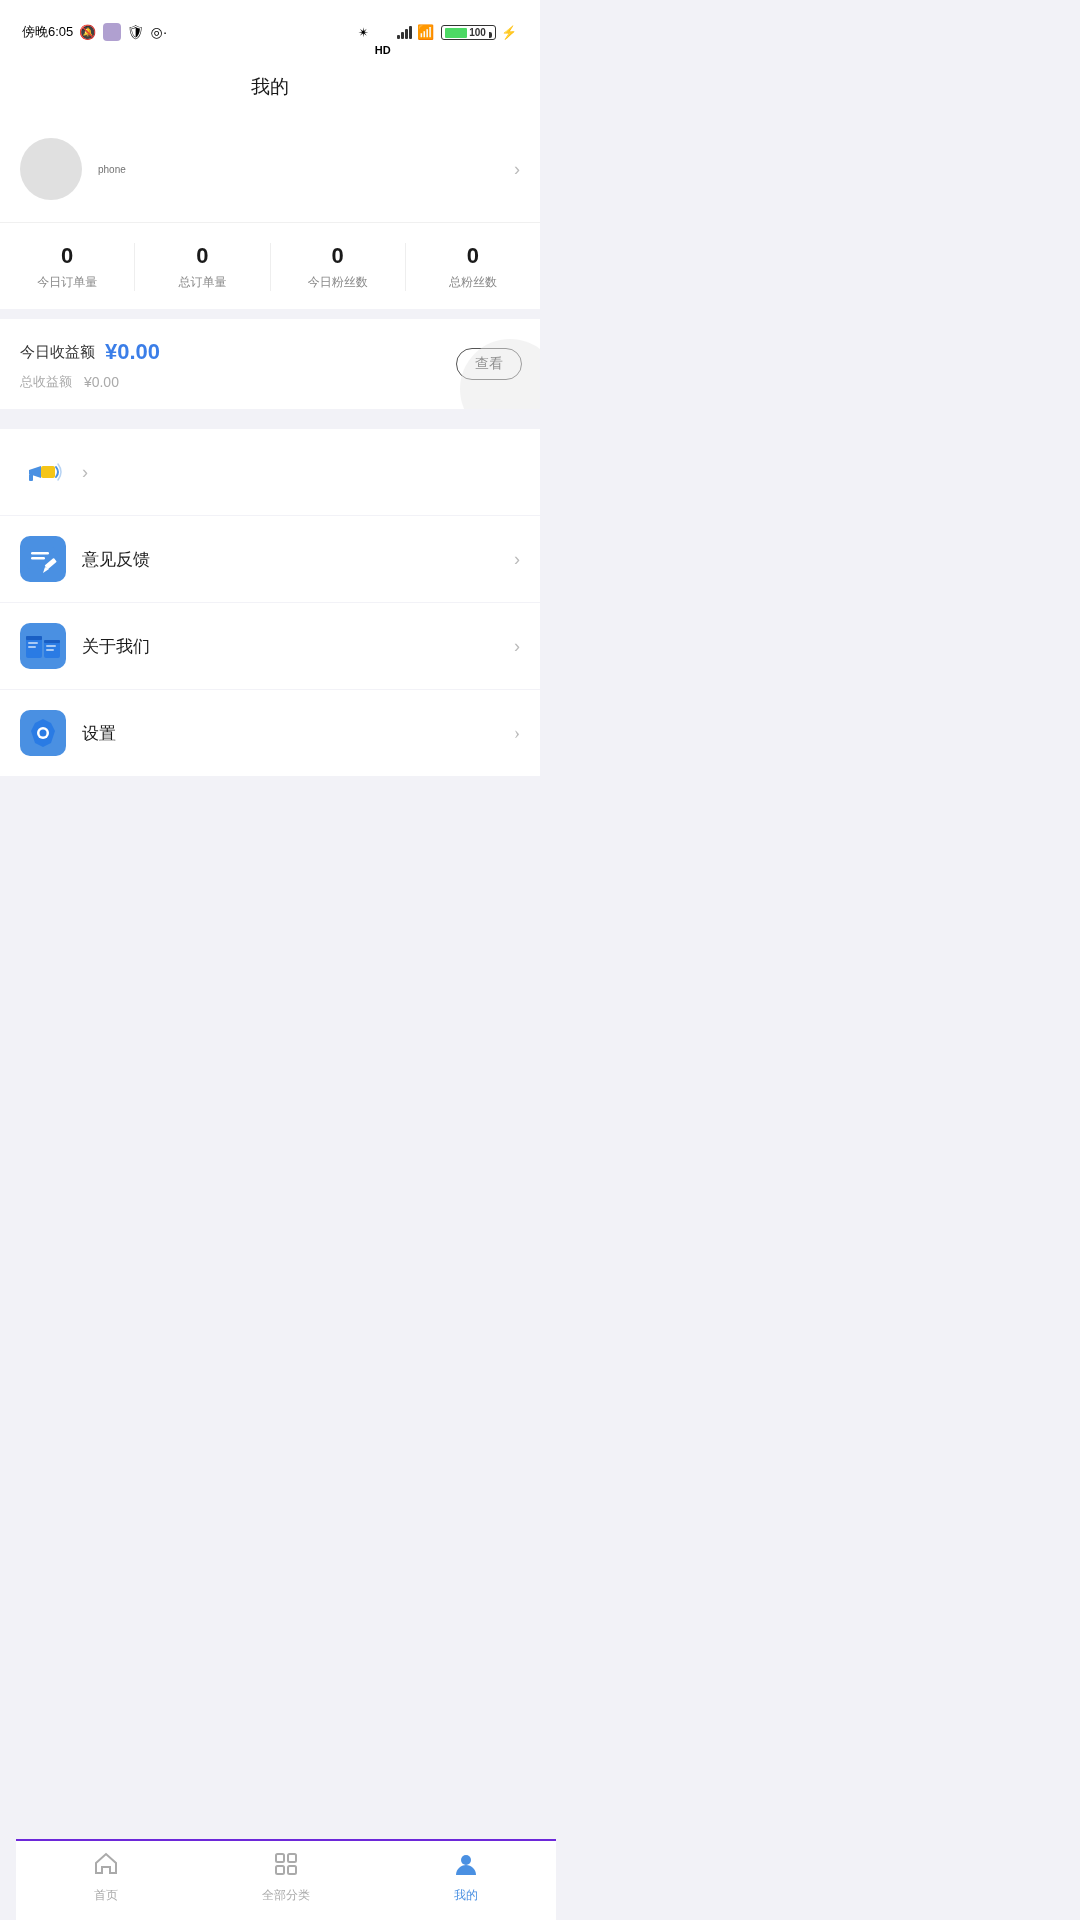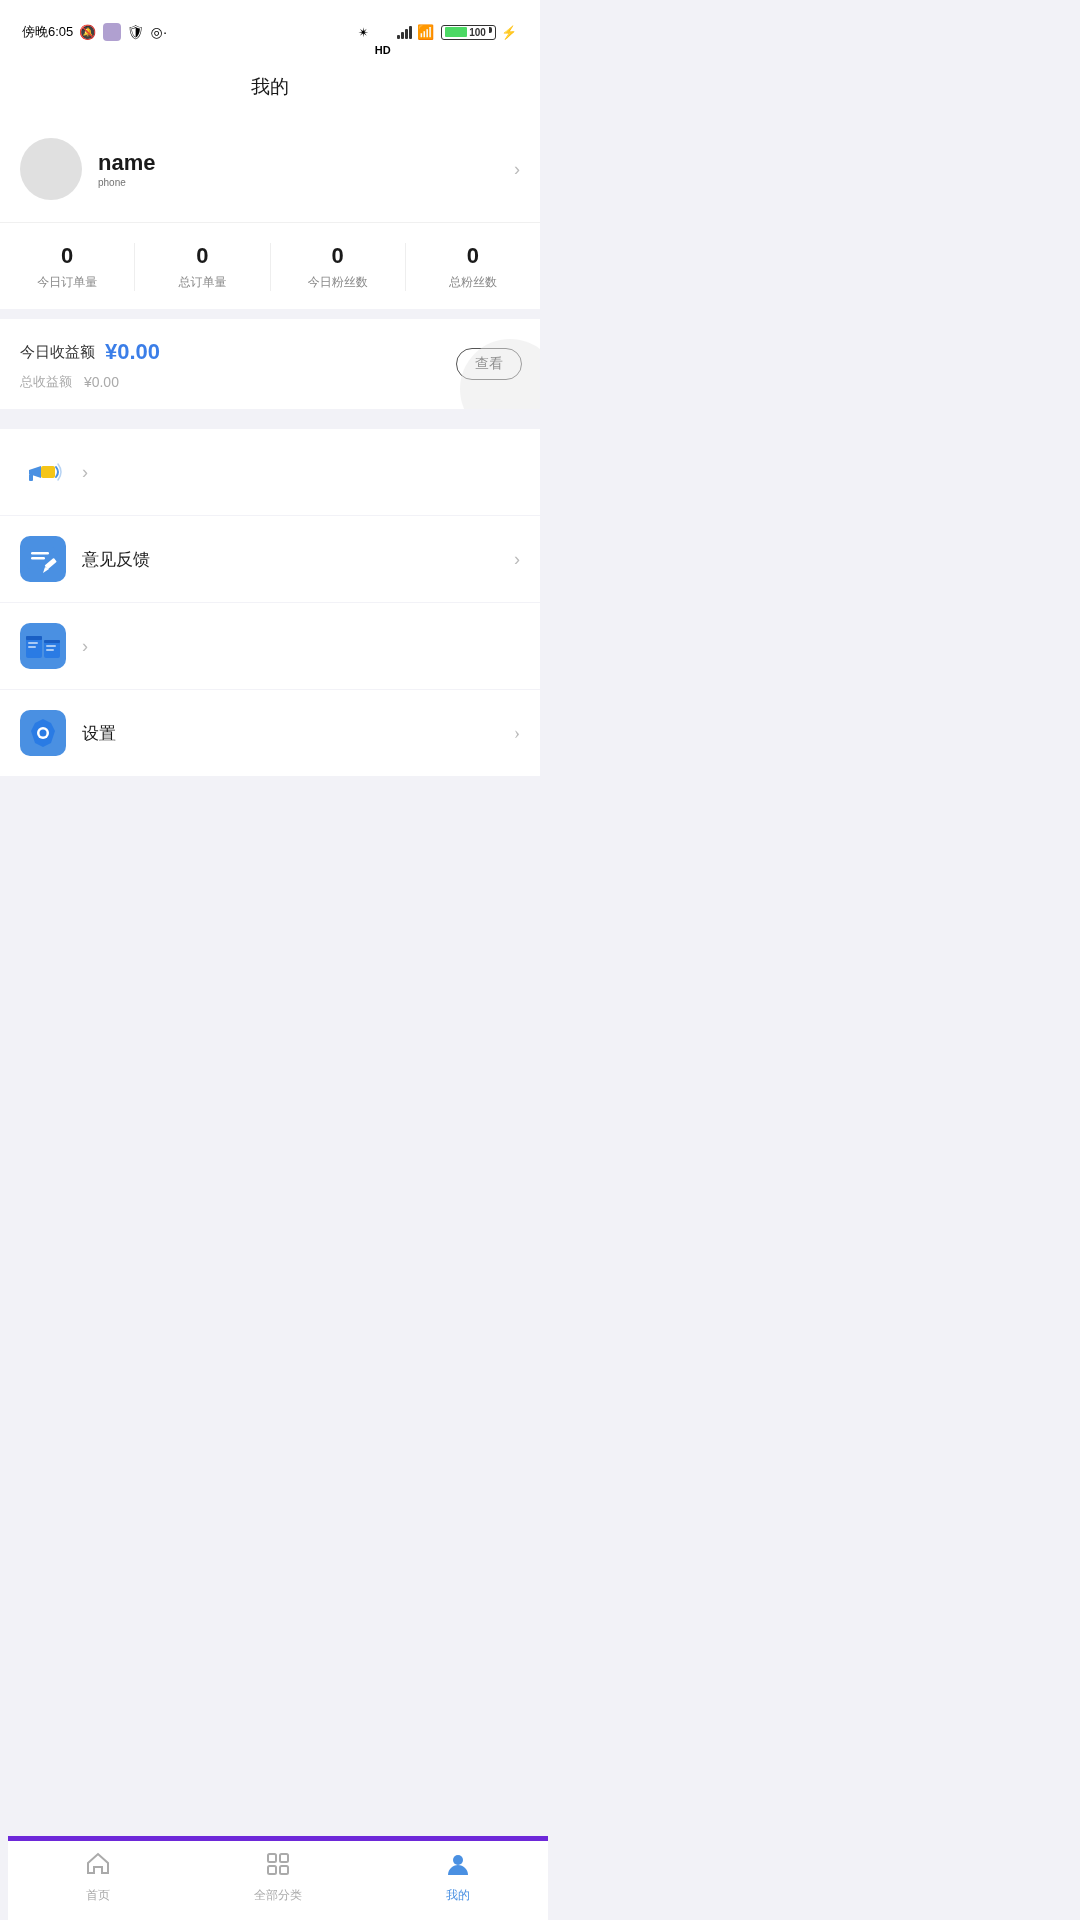--- a/index.html
+++ b/index.html
@@ -19,21 +19,21 @@
       justify-content: space-between;
       align-items: center;
       padding: 8px 22px 4px;
       background: #fff;
       font-size: 13px;
       font-weight: 500;
     }
     .status-left { display: flex; align-items: center; gap: 6px; }
     .status-right { display: flex; align-items: center; gap: 6px; }
     .battery-box {
-      display: inline-flex; align-items: flex-start;
+      display: inline-flex; align-items: flex-end;
       border: 1.5px solid #333; border-radius: 3px; padding: 1px 3px;
       font-size: 11px; font-weight: 700; color: #333;
       position: relative; gap: 2px;
     }
     .battery-fill { background: #4cd964; width: 22px; height: 10px; border-radius: 1px; }
     .battery-tip {
       width: 3px; height: 6px; background: #333; border-radius: 0 2px 2px 0; margin-left: 1px;
     }
     .signal-bars { display: flex; align-items: flex-end; gap: 1px; }
     .signal-bars span {
@@ -135,24 +135,24 @@
     }
     .menu-icon-promo { background: #fff; }
     .menu-icon-feedback { background: #4a90e2; }
     .menu-icon-about { background: #4a90e2; }
     .menu-icon-settings { background: #4a90e2; }
     .menu-label { flex: 1; font-size: 17px; color: #1a1a1a; }
     .menu-chevron { font-size: 18px; color: #bbb; }
 
     
     .bottom-nav {
-      position: fixed; bottom: 0; left: 8px;
+      position: fixed; bottom: 0; left: 16px;
       width: 540px;
       background: #fff;
-      border-top: 5px solid #6d28d9;
+      border-top: 2px solid #6d28d9;
       display: flex;
       padding: 10px 0 16px;
     }
     .nav-item {
       flex: 1; display: flex; flex-direction: column;
       align-items: center; gap: 4px; cursor: pointer;
     }
     .nav-icon { font-size: 24px; color: #aaa; }
     .nav-icon.active { color: #4a90e2; }
     .nav-label { font-size: 12px; color: #aaa; }
@@ -196,21 +196,20 @@
     </div>
   </div>
 
   <div class="page-header">
     <span>我的</span>
   </div>
 
   <div class="profile-section">
     <div class="avatar-placeholder"></div>
     <div class="profile-info">
-      <div class="profile-name">name</div>
       <div class="profile-phone">phone</div>
     </div>
     <span class="chevron">›</span>
   </div>
 
   <div class="stats-section">
     <div class="stat-item">
       <div class="stat-value">0</div>
       <div class="stat-label">今日订单量</div>
     </div>
@@ -288,20 +287,21 @@
           <rect x="3" y="10" width="16" height="22" rx="2" fill="#2a7be4"></rect>
           <rect x="3" y="10" width="16" height="4" rx="1" fill="#1a5fc4"></rect>
           <rect x="21" y="14" width="16" height="18" rx="2" fill="#2a7be4"></rect>
           <rect x="21" y="14" width="16" height="3" rx="1" fill="#1a5fc4"></rect>
           <rect x="5" y="16" width="10" height="2" rx="1" fill="#fff" opacity="0.6"></rect>
           <rect x="5" y="20" width="8" height="2" rx="1" fill="#fff" opacity="0.6"></rect>
           <rect x="23" y="19" width="10" height="2" rx="1" fill="#fff" opacity="0.6"></rect>
           <rect x="23" y="23" width="8" height="2" rx="1" fill="#fff" opacity="0.6"></rect>
         </svg>
       </div>
+      <span class="menu-label">关于我们</span>
       <span class="menu-chevron">›</span>
     </div>
 
     <div class="menu-item">
       <div class="menu-icon menu-icon-settings">
         <svg width="40" height="40" viewBox="0 0 40 40">
 
           <polygon points="20,6 28,10 32,18 28,30 20,34 12,30 8,18 12,10" fill="#2a7be4" stroke="#fff" stroke-width="0"></polygon>
           <circle cx="20" cy="20" r="6" fill="#fff"></circle>
           <circle cx="20" cy="20" r="3.5" fill="#2a7be4"></circle>

